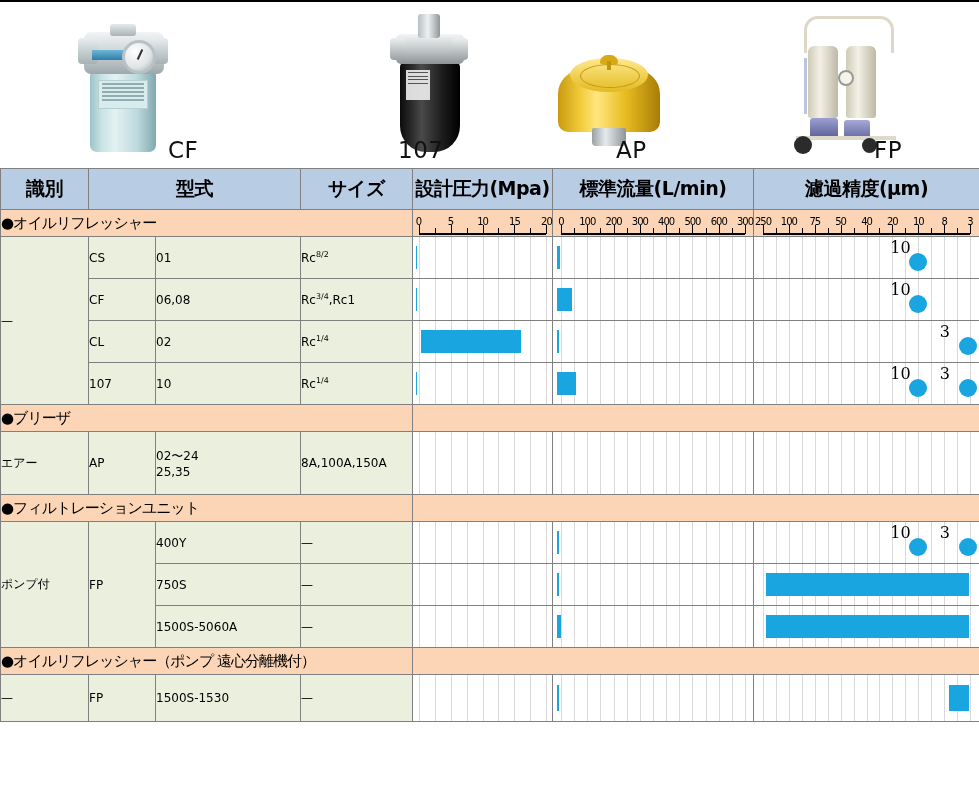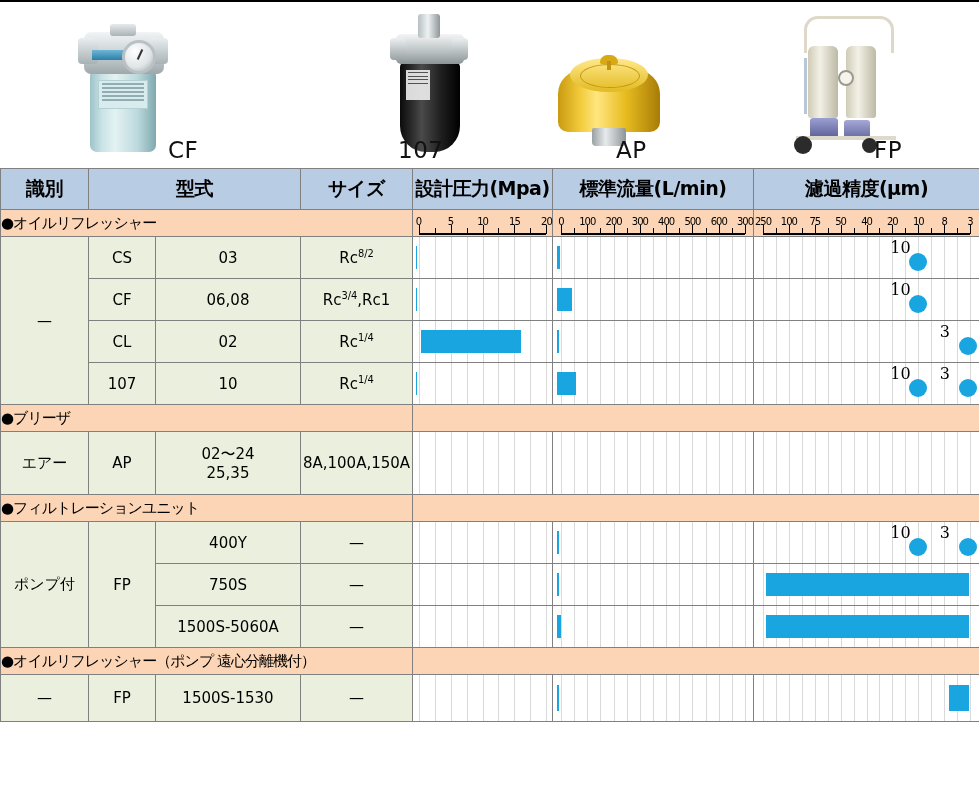--- a/index.html
+++ b/index.html
@@ -80,21 +80,21 @@
   .fp-pipe{position:absolute;left:18px;top:44px;width:3px;height:56px;background:#b9c6d8;}
 
   
   table.spec{border-collapse:collapse;width:979px;table-layout:fixed;}
   table.spec td,table.spec th{border:1px solid #808080;padding:0;}
   .hdr td{background:#b8cce4;text-align:center;font-weight:bold;font-size:19px;height:40px;
     font-family:"DejaVu Sans",sans-serif;letter-spacing:-0.5px;}
   .grp td{background:#fbd5b5;font-size:15px;font-weight:normal;height:26px;padding-left:6px;
     font-family:"DejaVu Sans",sans-serif;letter-spacing:-1px;}
   .grp .scalebox{padding:0;position:relative;}
-  td.lbl{background:#ebefde;text-align:center;font-size:15px;font-family:"DejaVu Sans",sans-serif;}
+  td.lbl{background:#ebefde;font-size:12px;font-family:"DejaVu Sans",sans-serif;}
 
   .scalewrap{position:relative;height:26px;width:100%;}
   .tick{position:absolute;bottom:2px;width:1px;background:#000;}
   .tick.minor{height:6px;}
   .tick.major{height:9px;}
   .axisline{position:absolute;bottom:1px;height:2px;background:#000;}
   .ticklabel{position:absolute;bottom:9px;font-size:10px;font-family:"DejaVu Sans",sans-serif;
     transform:translateX(-50%);white-space:nowrap;}
 
   .plotcell{position:relative;background:#fff;}
@@ -276,21 +276,21 @@
               <div class="ticklabel" style="left: 84.5%;">8</div>
               <div class="tick minor" style="left: 90.25%;"></div>
               <div class="tick major" style="left: 96%;"></div>
               <div class="ticklabel" style="left: 96%;">3</div>
             </div>
           </td>
         </tr>
         <tr>
           <td class="lbl" rowspan="4">—</td>
           <td class="lbl" rowspan="1">CS</td>
-          <td class="lbl" style="height: 41px;">03</td>
+          <td class="lbl" style="height: 41px;">01</td>
           <td class="lbl"><span>Rc</span><sup>8/2</sup><span></span></td>
           <td class="plotcell" style="height: 41px;">
             <div class="gridline" style="left: 4%;"></div>
             <div class="gridline" style="left: 15.5%;"></div>
             <div class="gridline" style="left: 27%;"></div>
             <div class="gridline" style="left: 38.5%;"></div>
             <div class="gridline" style="left: 50%;"></div>
             <div class="gridline" style="left: 61.5%;"></div>
             <div class="gridline" style="left: 73%;"></div>
             <div class="gridline" style="left: 84.5%;"></div>

